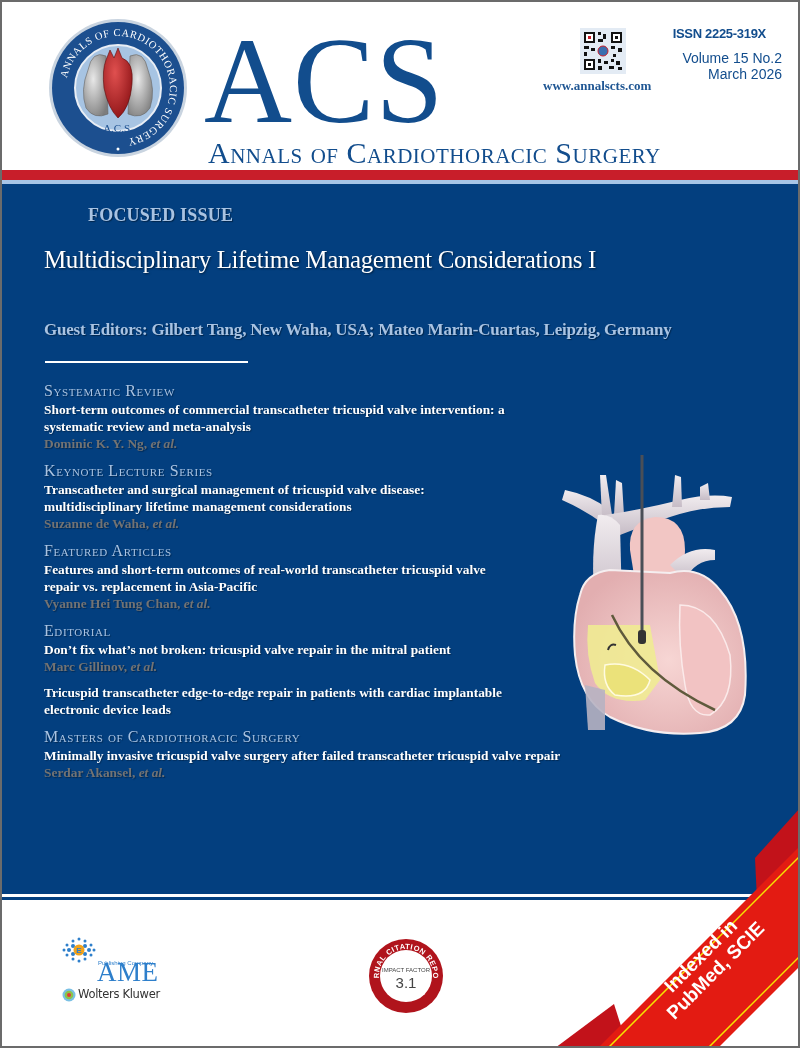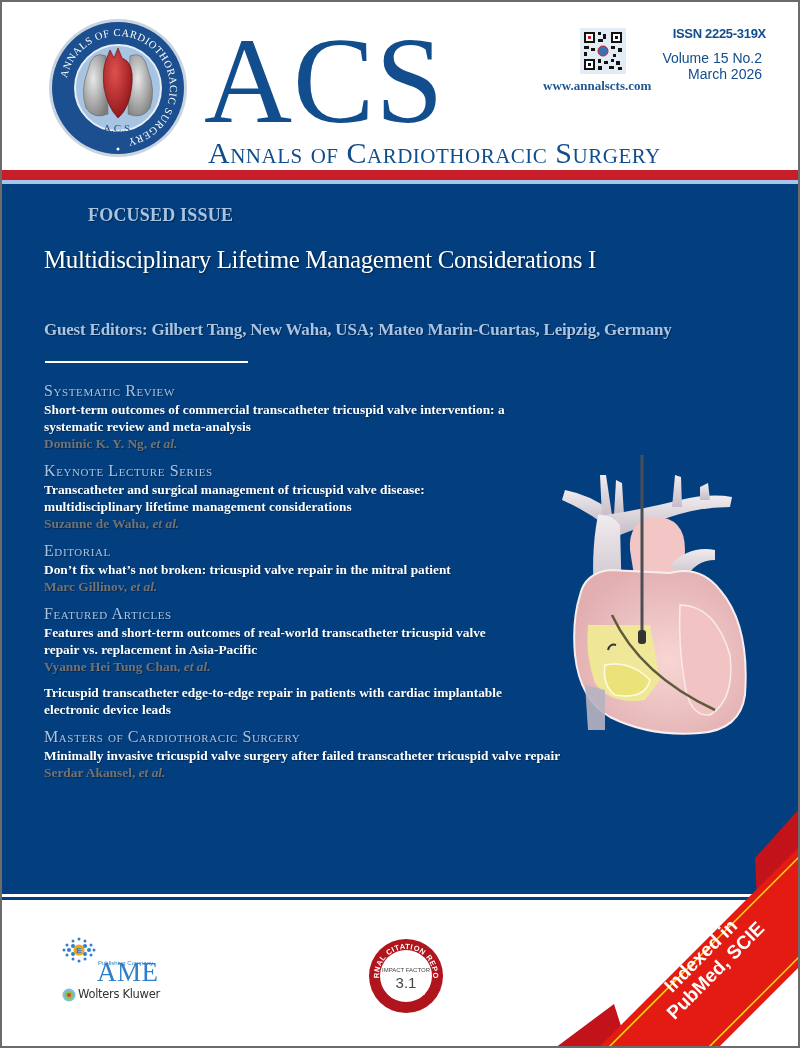--- a/index.html
+++ b/index.html
@@ -7,21 +7,21 @@
   .frame { position: absolute; inset: 0; border: 2px solid #6b6b6b; box-sizing: border-box; pointer-events: none; z-index: 50; }
 
   
   .header { position: absolute; left: 0; top: 0; width: 800px; height: 170px; background: #fff; }
   .seal { position: absolute; left: 48px; top: 18px; width: 140px; height: 140px; }
   .acs-big { position: absolute; left: 204px; top: 20px; font-family: "Liberation Serif", serif; font-size: 122px; line-height: 122px; color: #124d8d; letter-spacing: 1px; }
   .journal-name { position: absolute; left: 208px; top: 138px; font-family: "Liberation Serif", serif; color: #124d8d; font-size: 30px; line-height: 30px; letter-spacing: 0.5px; font-variant: small-caps; white-space: nowrap; }
   .qr { position: absolute; left: 580px; top: 28px; width: 46px; height: 46px; background: #e3ebf4; }
   .url { position: absolute; left: 543px; top: 78px; font-family: "Liberation Serif", serif; font-weight: bold; color: #1f5693; font-size: 13px; }
   .issn { position: absolute; right: 34px; top: 26px; font-family: "Liberation Sans", sans-serif; font-weight: bold; color: #124d8d; font-size: 13px; text-align: right; letter-spacing: -0.3px; }
-  .vol { position: absolute; right: 38px; top: 50px; font-family: "Liberation Sans", sans-serif; color: #124d8d; font-size: 14px; line-height: 16px; text-align: right; }
+  .vol { position: absolute; right: 18px; top: 50px; font-family: "Liberation Sans", sans-serif; color: #124d8d; font-size: 14px; line-height: 16px; text-align: right; }
 
   .red-rule { position: absolute; left: 0; top: 170px; width: 800px; height: 10px; background: #c81e2a; }
   .lb-rule { position: absolute; left: 0; top: 180px; width: 800px; height: 4px; background: #a7c5e6; }
 
   
   .band { position: absolute; left: 0; top: 184px; width: 800px; height: 710px; background: #033f7f; }
   .band-rule-1 { position: absolute; left: 0; top: 894px; width: 800px; height: 3px; background: #ffffff; }
   .band-rule-2 { position: absolute; left: 0; top: 897px; width: 800px; height: 3px; background: #033f7f; }
 
   .focused { position: absolute; left: 44px; top: 205px; font-family: Liberation Serif, serif; font-weight: bold; color: #a9c3e2; font-size: 18px; letter-spacing: 0.2px; text-shadow: 1px 1px 1px rgba(0,0,0,0.4); margin-left: 44px; }
@@ -143,28 +143,28 @@
     <div class="sec-head">Systematic Review</div>
     <div class="sec-title">Short-term outcomes of commercial transcatheter tricuspid valve intervention: a systematic review and meta-analysis</div>
     <div class="sec-author"><span>Dominic K. Y. Ng,</span> <i>et al.</i></div>
   </div>
   <div class="sec">
     <div class="sec-head">Keynote Lecture Series</div>
     <div class="sec-title" style="width:430px">Transcatheter and surgical management of tricuspid valve disease: multidisciplinary lifetime management considerations</div>
     <div class="sec-author"><span>Suzanne de Waha,</span> <i>et al.</i></div>
   </div>
   <div class="sec">
+    <div class="sec-head">Featured Articles</div>
+    <div class="sec-title" style="width:460px">Features and short-term outcomes of real-world transcatheter tricuspid valve repair vs. replacement in Asia-Pacific</div>
+    <div class="sec-author"><span>Vyanne Hei Tung Chan,</span> <i>et al.</i></div>
+  </div>
+  <div class="sec">
     <div class="sec-head">Editorial</div>
     <div class="sec-title">Don’t fix what’s not broken: tricuspid valve repair in the mitral patient</div>
     <div class="sec-author"><span>Marc Gillinov,</span> <i>et al.</i></div>
-  </div>
-  <div class="sec">
-    <div class="sec-head">Featured Articles</div>
-    <div class="sec-title" style="width:460px">Features and short-term outcomes of real-world transcatheter tricuspid valve repair vs. replacement in Asia-Pacific</div>
-    <div class="sec-author"><span>Vyanne Hei Tung Chan,</span> <i>et al.</i></div>
   </div>
   <div class="sec">
     <div class="sec-title" style="width:510px">Tricuspid transcatheter edge-to-edge repair in patients with cardiac implantable electronic device leads</div>
   </div>
   <div class="sec">
     <div class="sec-head">Masters of Cardiothoracic Surgery</div>
     <div class="sec-title" style="width:520px">Minimally invasive tricuspid valve surgery after failed transcatheter tricuspid valve repair</div>
     <div class="sec-author"><span>Serdar Akansel,</span> <i>et al.</i></div>
   </div>
 </div>

